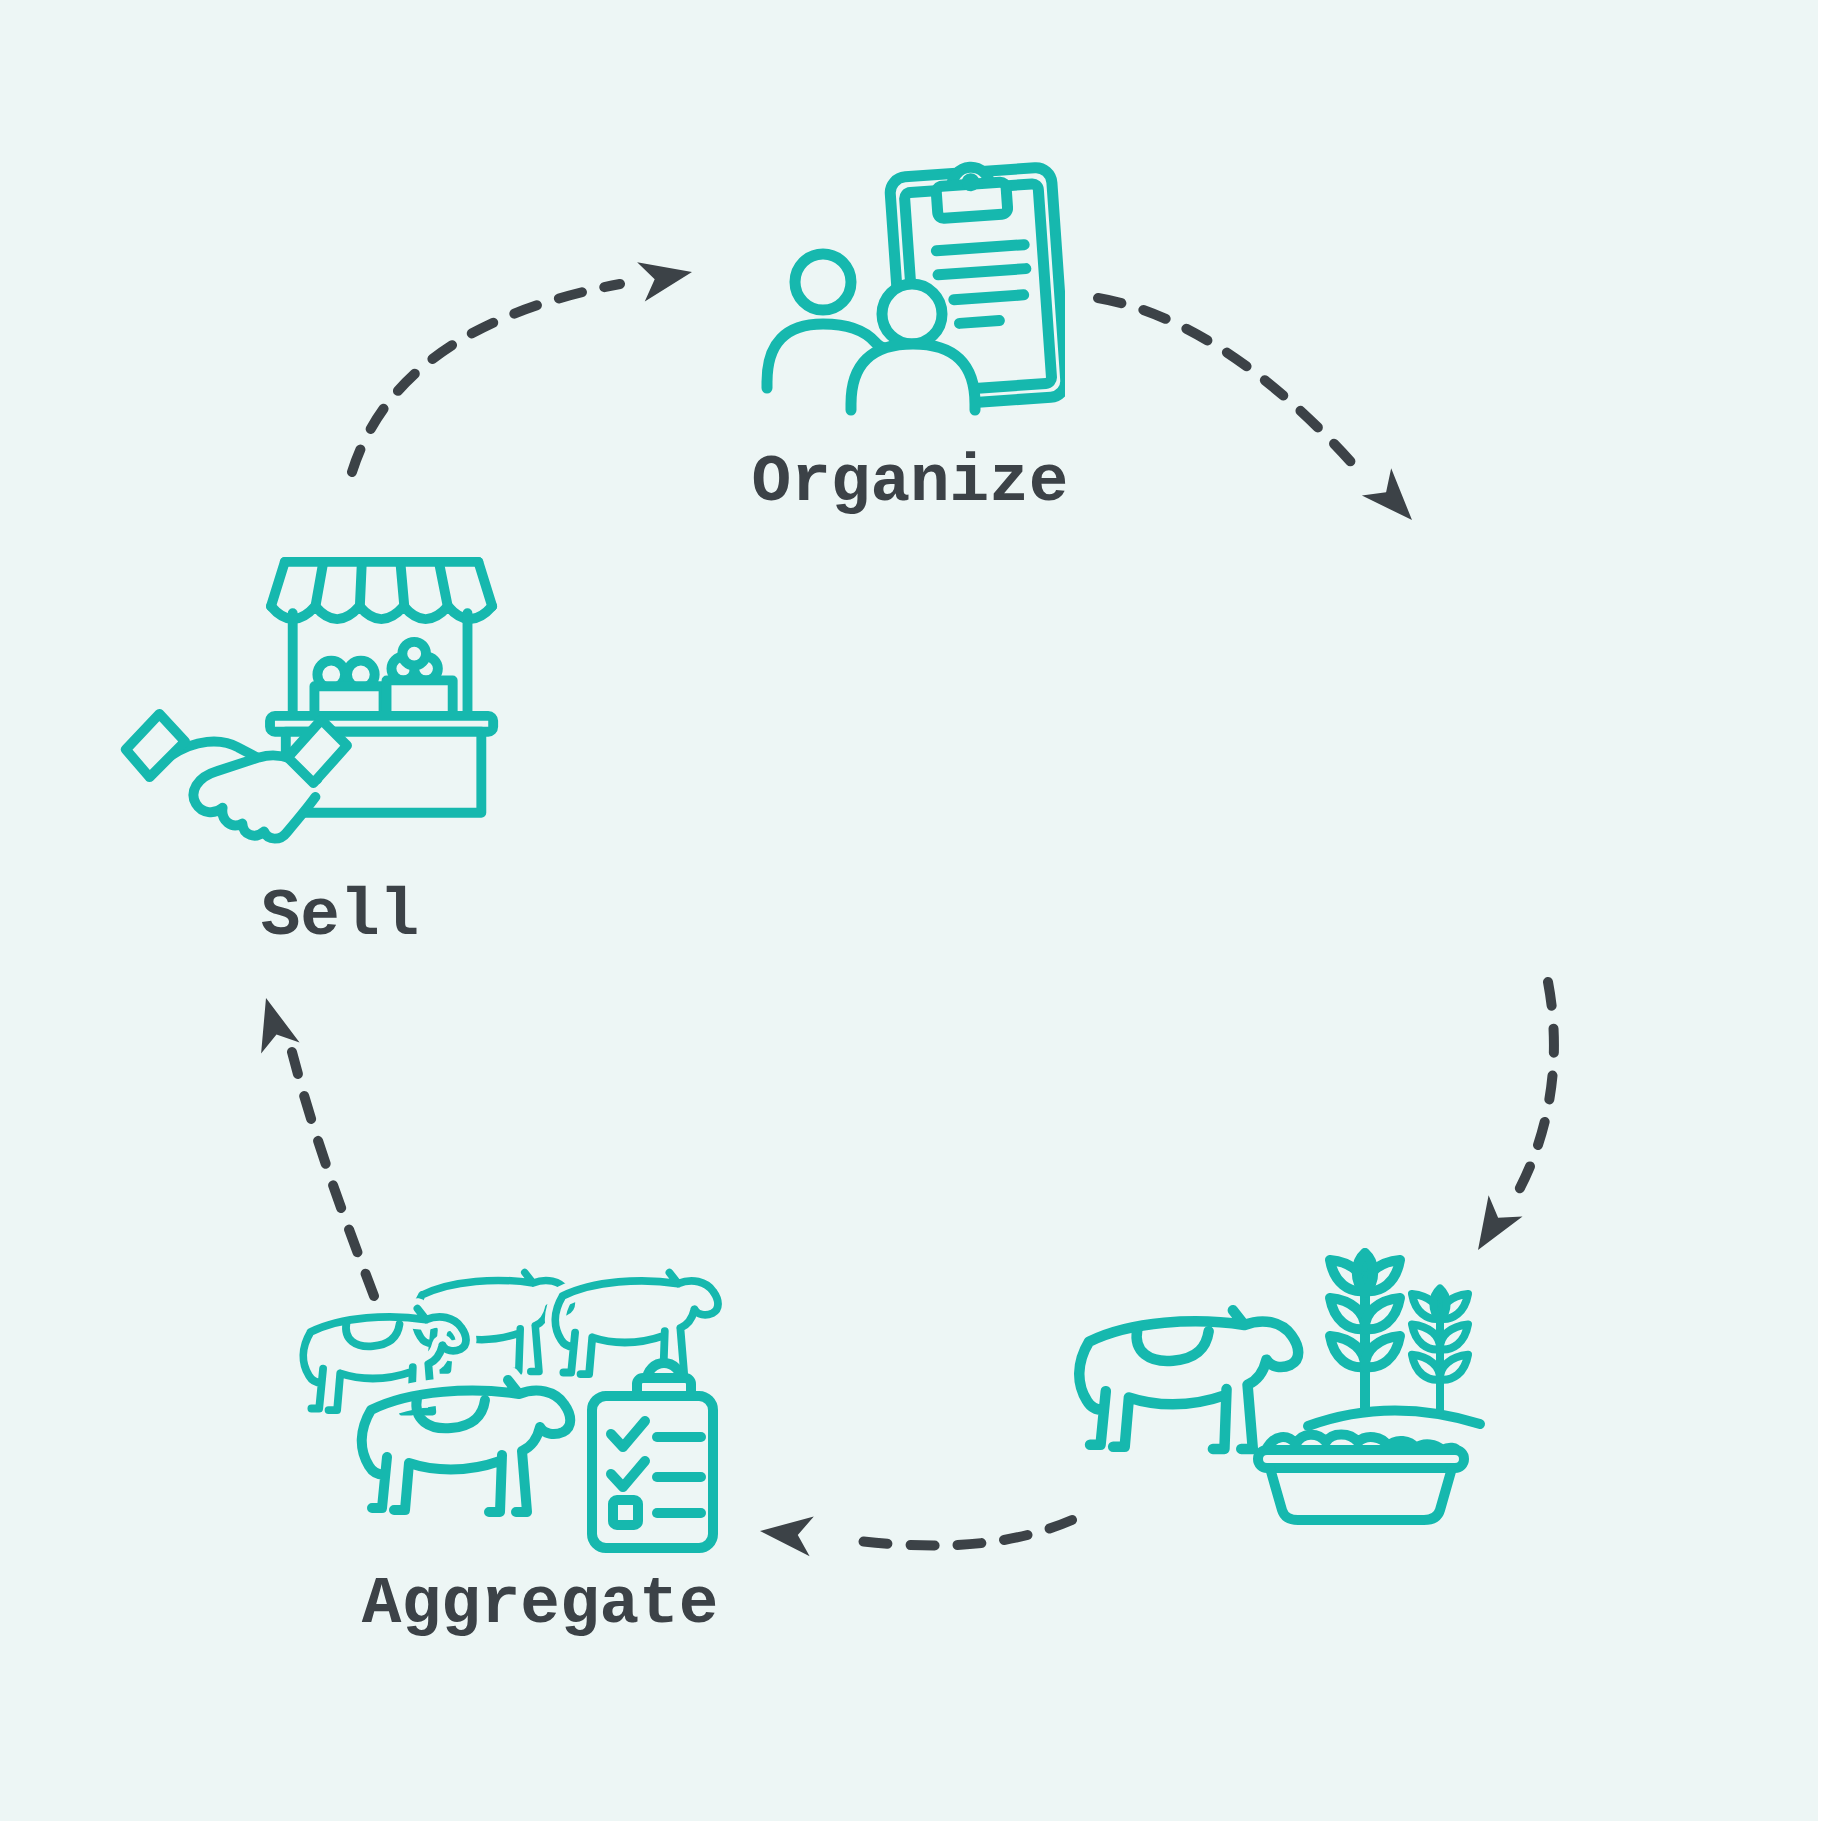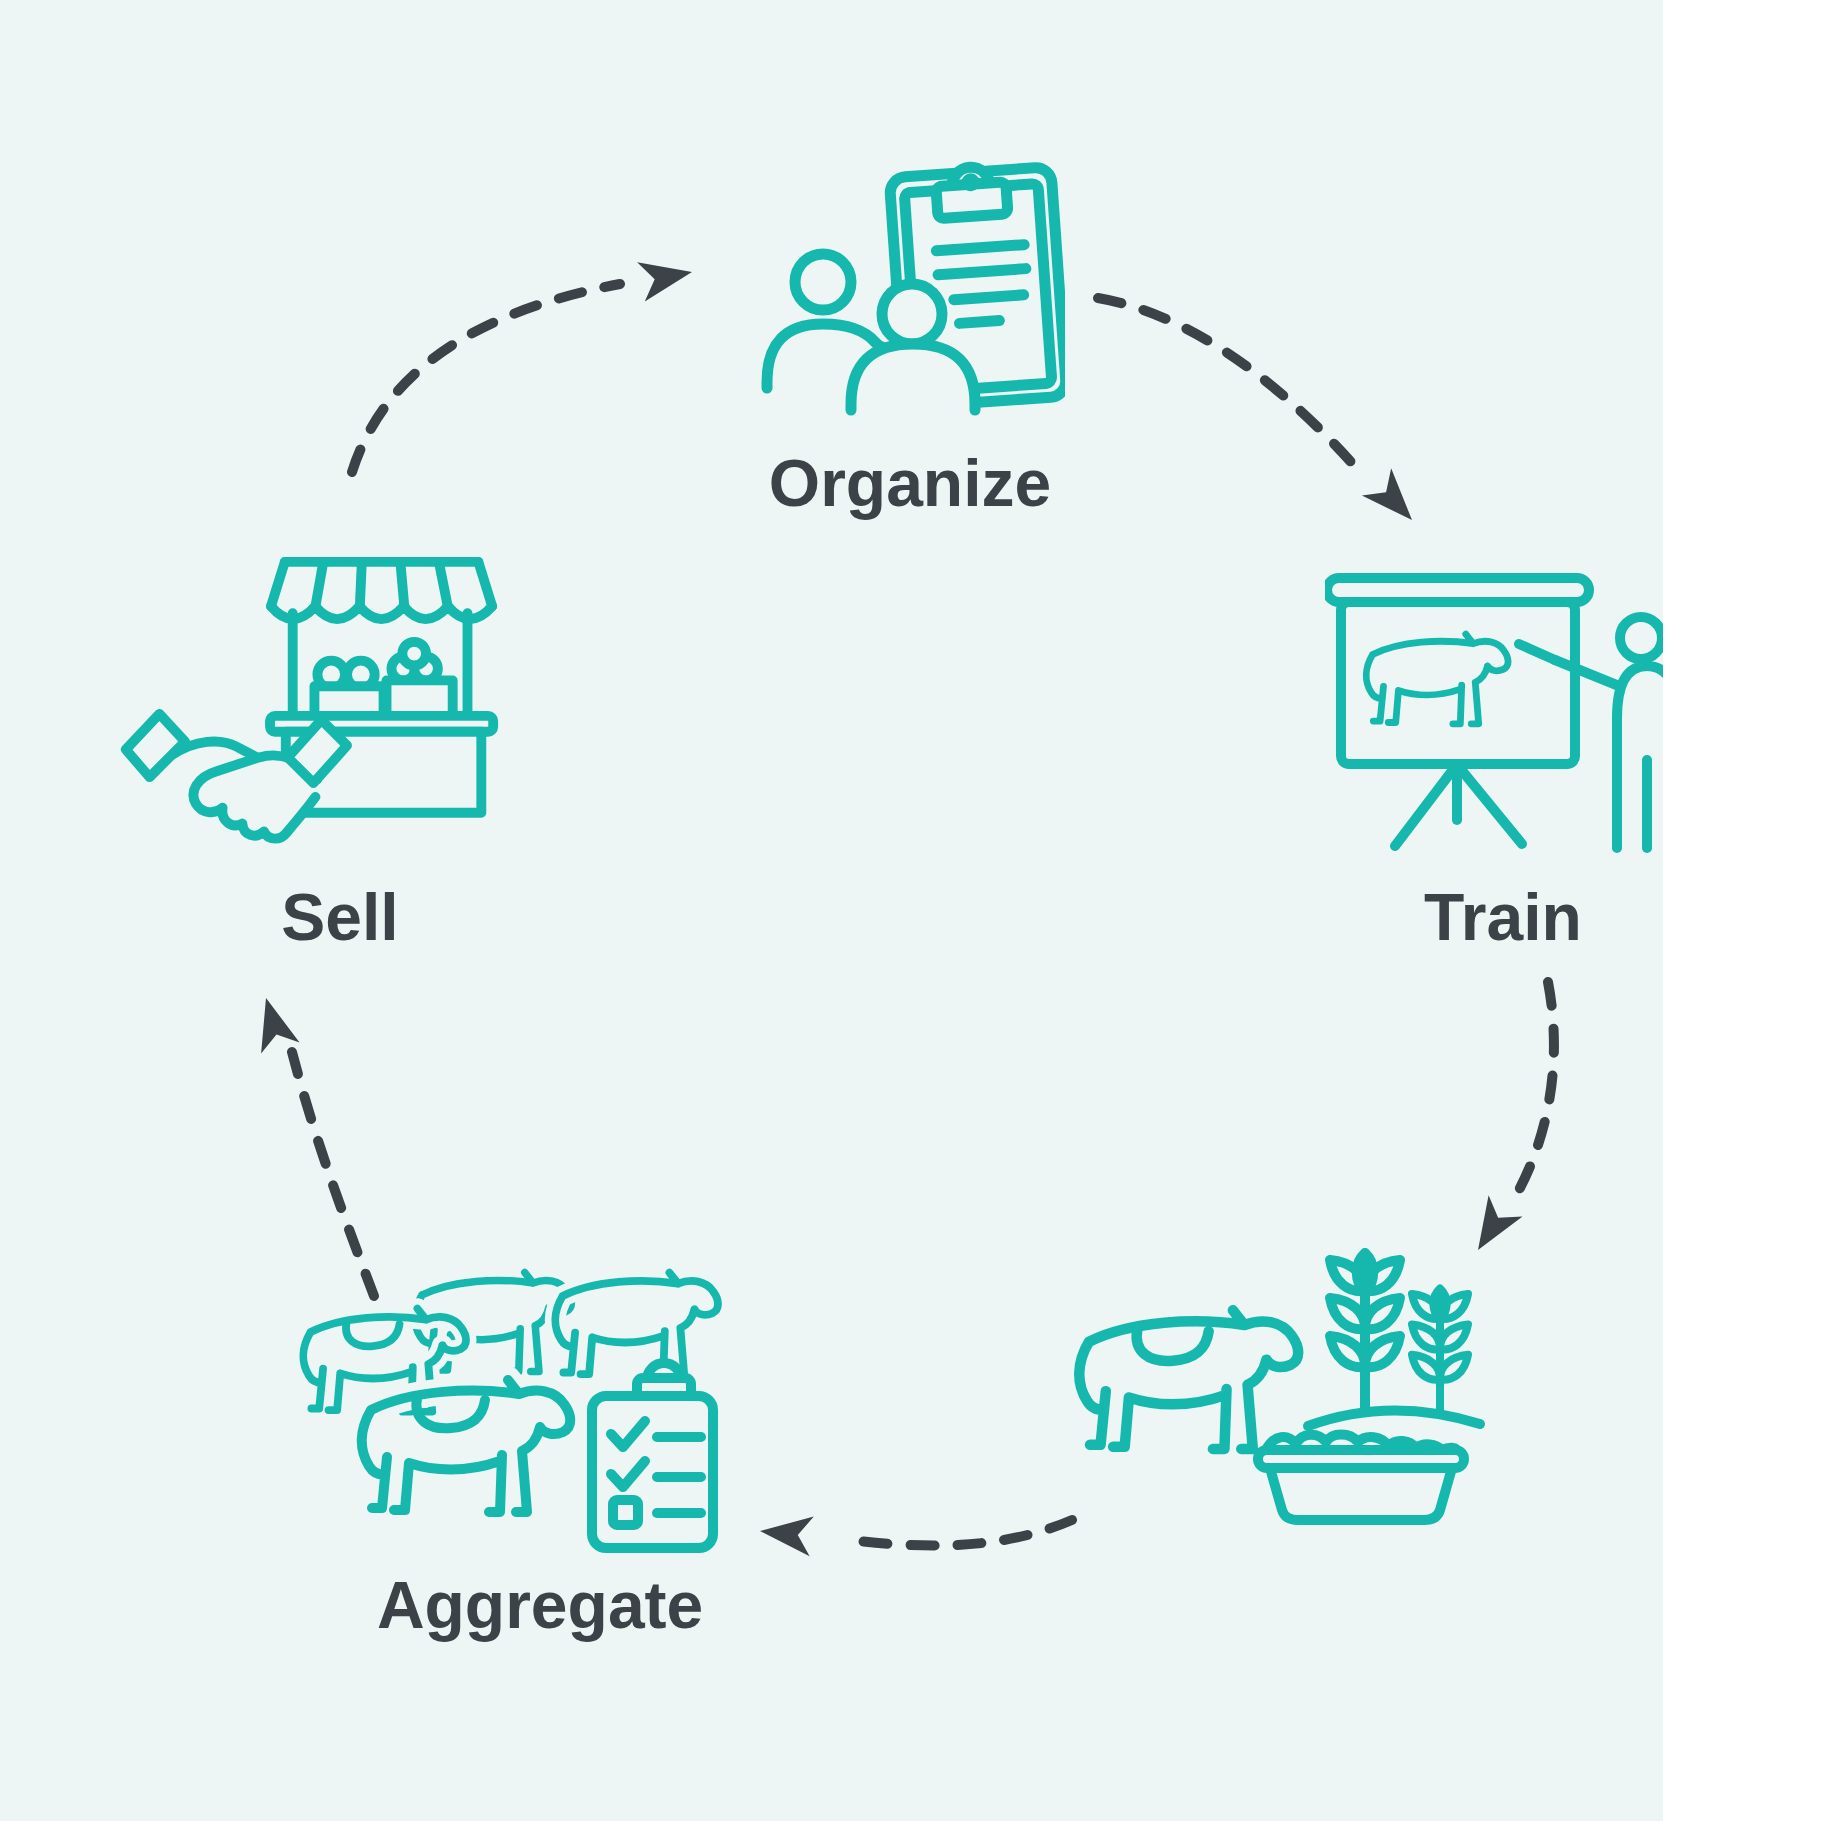--- a/index.html
+++ b/index.html
@@ -1,17 +1,17 @@
 <!DOCTYPE html>
 <html style="--bg: #edf6f5; --teal: #16b8ae; --ink: #3c4247;"><head>
 <meta charset="utf-8">
 <style>
   html,body{margin:0;padding:0}
-  .stage{position:relative;width:1663px;height:1821px;background:var(--bg);overflow:hidden;
-         font-family:Liberation Sans, sans-serif}
+  .stage{position:relative;width:1818px;height:1821px;background:var(--bg);overflow:hidden;
+         font-family:Liberation Mono, monospace}
   .node{position:absolute;margin:0}
   .node .icon{display:block;width:100%;color:var(--teal)}
   .cap{position:absolute;transform:translateX(-50%);font-size:66px;font-weight:700;
        color:var(--ink);white-space:nowrap;line-height:1}
   .arrows{position:absolute;left:0;top:0;color:var(--ink)}
   .s{fill:none;stroke:currentColor;stroke-width:10;stroke-linecap:round;stroke-linejoin:round}
   .sw11{stroke-width:11}
   .dash{fill:none;stroke:currentColor;stroke-width:10;stroke-linecap:round;stroke-dasharray:24 23}
   .head{fill:currentColor;stroke:none}
   .bg{fill:var(--bg)}
@@ -85,42 +85,20 @@
         <g>
           <circle class="bg" cx="157" cy="164" r="30"></circle>
           <path class="bg" d="M96 262 Q96 194 158 194 Q220 194 220 262 Z" stroke="none"></path>
           <path d="M96 260 L96 254 Q96 194 158 194 Q220 194 220 254 L220 260"></path>
         </g>
       </g>
     </svg>
     <figcaption class="cap" style="left:50%;top:300px">Organize</figcaption>
   </figure>
 
-  <figure class="node" style="left:1325px;top:568px;width:370px;height:390px">
-    <svg class="icon" viewBox="0 0 370 300">
-      <g class="s">
-        <rect x="2" y="10" width="262" height="24" rx="12"></rect>
-        <rect x="16" y="34" width="234" height="162" rx="8"></rect>
-        <g transform="translate(34,62) scale(0.68)">
-          <use href="#cow-path"></use>
-        </g>
-        <path d="M130 199 L70 278"></path>
-        <path d="M134 199 L197 276"></path>
-        <path d="M132 199 V252"></path>
-        <g>
-          <circle cx="316" cy="70" r="21"></circle>
-          <path d="M292 280 V150 Q292 98 322 98 Q352 98 354 150 V280"></path>
-          <path d="M322 280 V192"></path>
-          <path d="M294 118 L230 92"></path>
-          <path d="M230 92 L194 76"></path>
-        </g>
-      </g>
-    </svg>
-    <figcaption class="cap" style="left:48.1%;top:316px">Train</figcaption>
-  </figure>
 
   <figure class="node" style="left:1058px;top:1248px;width:430px;height:400px">
     <svg class="icon" viewBox="0 0 430 300">
       <g class="s">
         <path d="M250 178 Q332 148 422 176"></path>
         <g transform="translate(307,157)">
           <path d="M0 4 V-148"></path>
           <use href="#leaf" transform="translate(0,-38)"></use>
             <use href="#leaf" transform="translate(0,-38) scale(-1,1)"></use>
           <use href="#leaf" transform="translate(0,-76)"></use>

